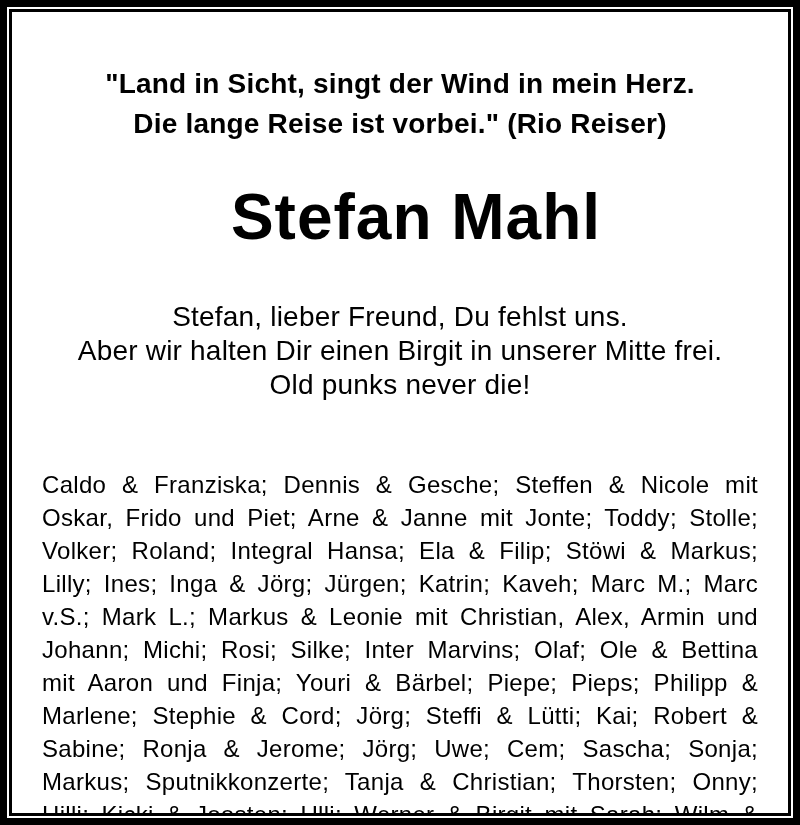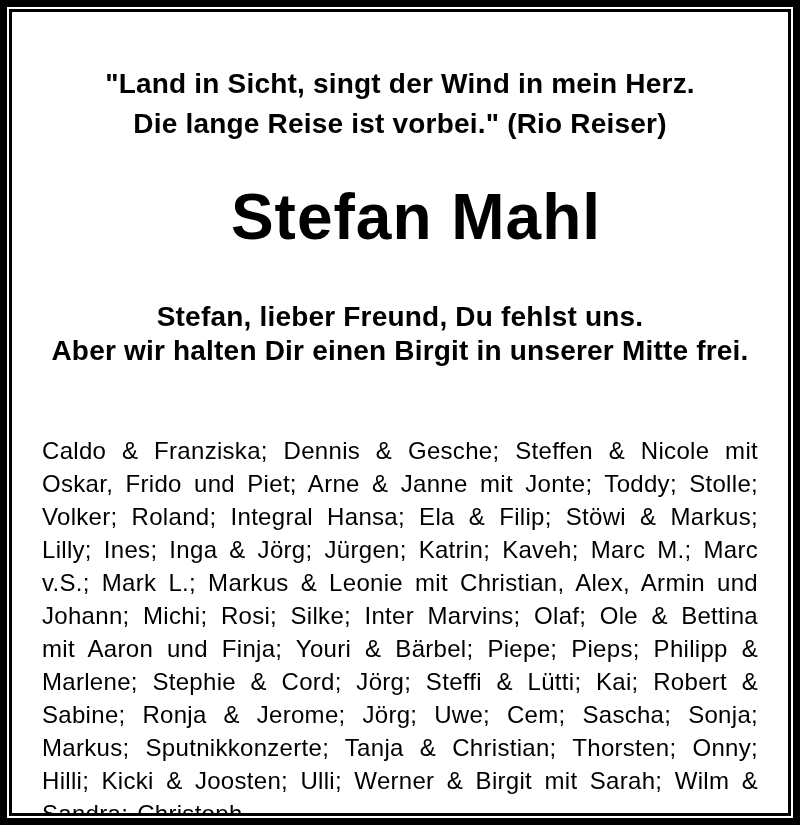--- a/index.html
+++ b/index.html
@@ -46,21 +46,21 @@
     line-height: 70px;
     font-weight: bold;
     letter-spacing: 1px;
     padding-left: 32px;
   }
   .tribute-block {
     margin-top: 48px;
     text-align: center;
     font-size: 28px;
     line-height: 34px;
-    font-weight: bold;
+    font-weight: normal;
     letter-spacing: 0.2px;
   }
   .mourners-block {
     margin: 66px 30px 0 30px;
     font-size: 24px;
     line-height: 33px;
     text-align: justify;
     text-justify: inter-word;
     letter-spacing: 0.3px;
     word-spacing: 2px;
@@ -76,19 +76,20 @@
       <div class="quote-block">
         <div>"Land in Sicht, singt der Wind in mein Herz.</div>
         <div>Die lange Reise ist vorbei." (Rio Reiser)</div>
       </div>
 
       <h1 class="deceased-name">Stefan Mahl</h1>
 
       <div class="tribute-block">
         <div>Stefan, lieber Freund, Du fehlst uns.</div>
         <div>Aber wir halten Dir einen Birgit in unserer Mitte frei.</div>
+        <div>Old punks never die!</div>
       </div>
 
       <p class="mourners-block">Caldo &amp; Franziska; Dennis &amp; Gesche; Steffen &amp; Nicole mit Oskar, Frido und Piet; Arne &amp; Janne mit Jonte; Toddy; Stolle; Volker; Roland; Integral Hansa; Ela &amp; Filip; Stöwi &amp; Markus; Lilly; Ines; Inga &amp; Jörg; Jürgen; Katrin; Kaveh; Marc M.; Marc v.S.; Mark L.; Markus &amp; Leonie mit Christian, Alex, Armin und Johann; Michi; Rosi; Silke; Inter Marvins; Olaf; Ole &amp; Bettina mit Aaron und Finja; Youri &amp; Bärbel; Piepe; Pieps; Philipp &amp; Marlene; Stephie &amp; Cord; Jörg; Steffi &amp; Lütti; Kai; Robert &amp; Sabine; Ronja &amp; Jerome; Jörg; Uwe; Cem; Sascha; Sonja; Markus; Sputnikkonzerte; Tanja &amp; Christian; Thorsten; Onny; Hilli; Kicki &amp; Joosten; Ulli; Werner &amp; Birgit mit Sarah; Wilm &amp; Sandra; Christoph</p>
 
     </div>
   </div>
 </div>
 
 </body></html>

